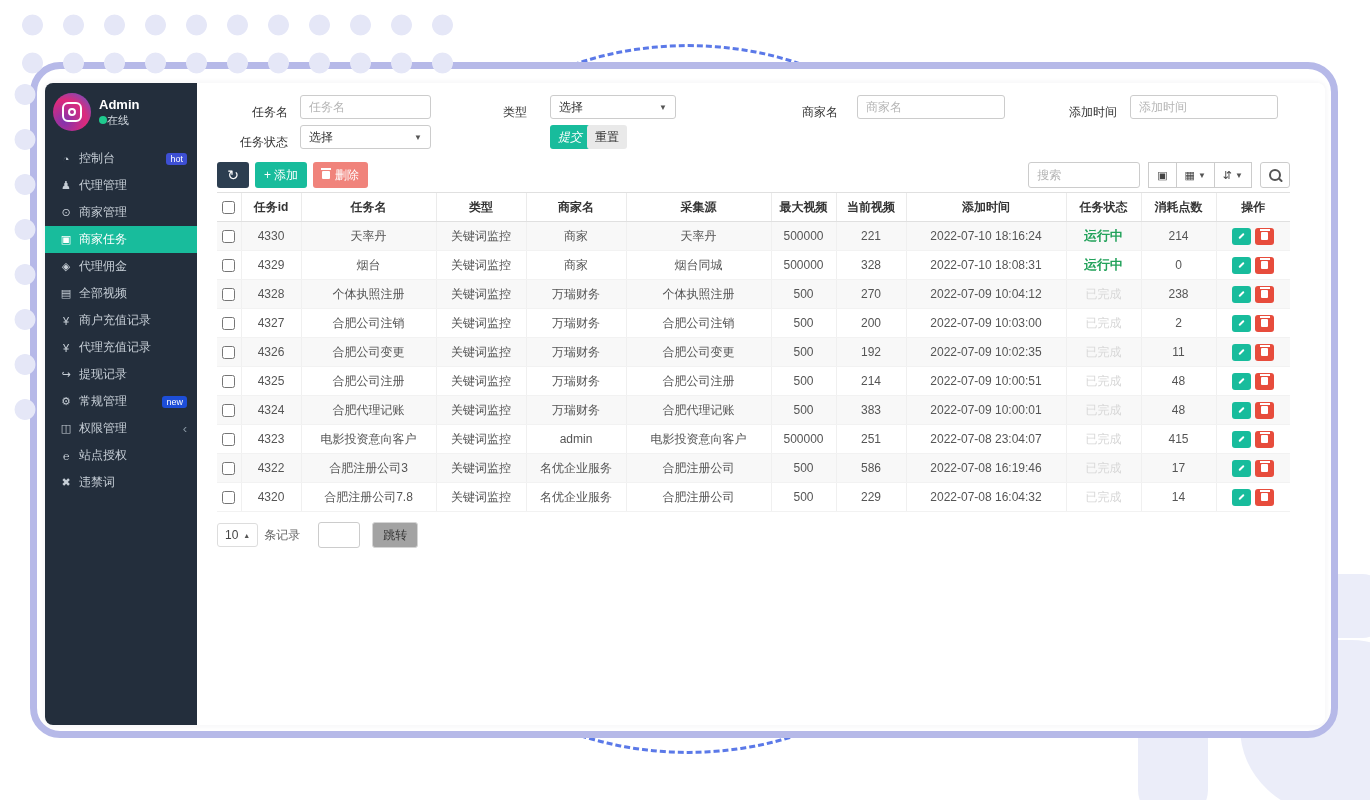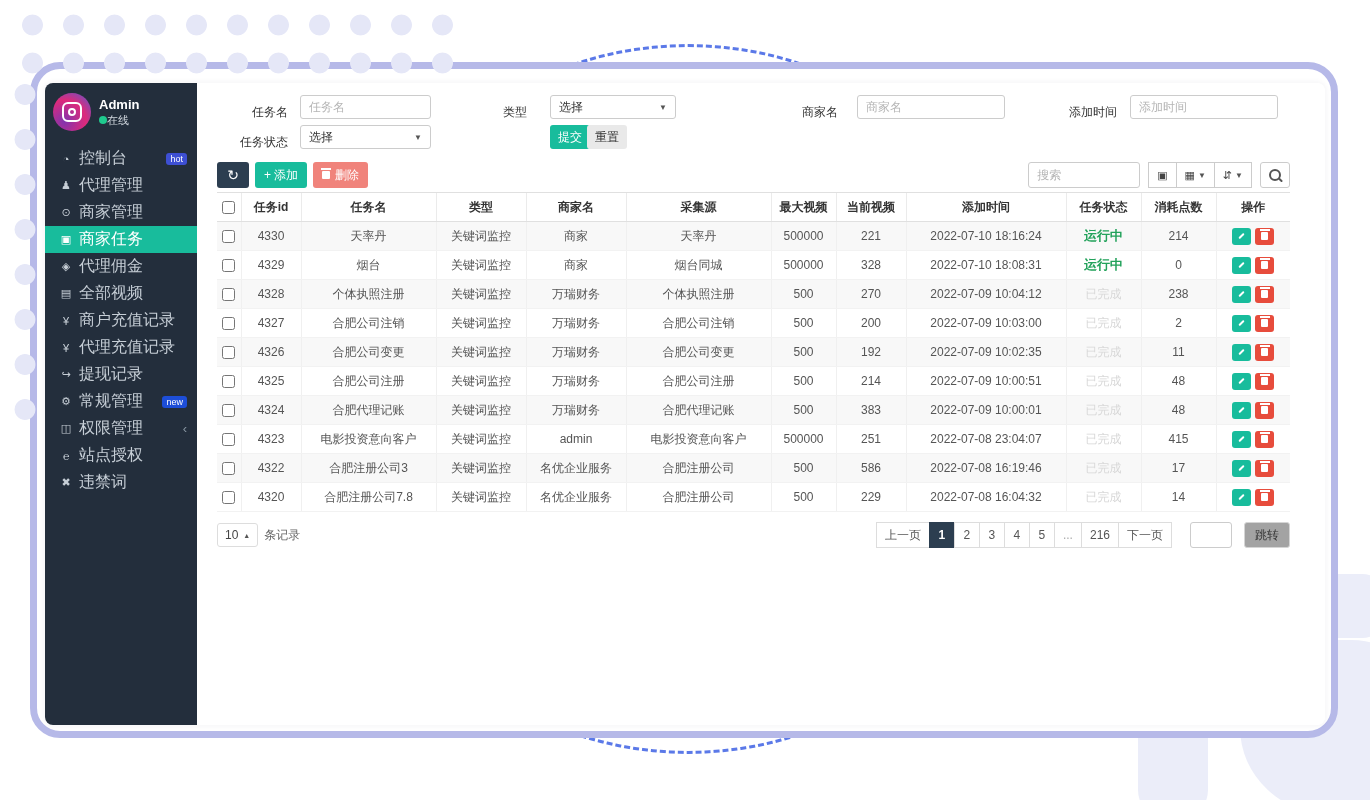--- a/index.html
+++ b/index.html
@@ -36,42 +36,42 @@
   .avatar::after{content:"";position:absolute;left:15px;top:15px;width:8px;height:8px;
     border:2px solid #fff;border-radius:50%;box-sizing:border-box;}
   .p-name{font-size:13px;font-weight:bold;color:#fff;line-height:16px;}
   .p-status{font-size:11px;color:#cfd6dd;display:flex;align-items:center;gap:0;}
   .p-dot{width:8px;height:8px;border-radius:50%;background:#1fc98e;display:inline-block;}
   .menu{padding-top:2px;}
   .menu-item{height:27px;display:flex;align-items:center;padding:0 10px 0 13px;
     color:#c6ced6;cursor:pointer;}
   .menu-item.active{background:#18bc9c;color:#fff;}
   .mi-icon{width:16px;margin-right:5px;font-size:11px;text-align:center;flex:none;}
-  .mi-label{white-space:nowrap;font-size:16px;}
+  .mi-label{white-space:nowrap;font-size:12px;}
   .badge{margin-left:auto;font-size:9px;font-weight:normal;padding:1px 4px;border-radius:3px;color:#fff;}
   .chev{margin-left:auto;color:#8795a1;font-size:13px;}
   
   .main{flex:1;background:#fff;position:relative;}
   
   .filters{position:relative;height:54px;margin-top:12px;}
   .fl{position:absolute;font-size:12px;color:#333;line-height:24px;text-align:right;}
   .fi,.fsel{position:absolute;height:24px;border:1px solid #ccc;border-radius:3px;
     box-sizing:border-box;font-size:12px;color:#333;background:#fff;}
   .fi{padding:0 8px;}
   .fi::placeholder{color:#b5b5b5;}
   .fsel{display:flex;align-items:center;justify-content:space-between;padding:0 8px;cursor:pointer;}
   .fsel .caret{font-size:8px;color:#555;}
   .l1{left:0;top:5px;width:91px;}      .i1{left:103px;top:0;width:131px;}
   .l2{left:250px;top:5px;width:80px;}  .s1{left:353px;top:0;width:126px;}
   .l3{left:561px;top:5px;width:80px;}  .i3{left:660px;top:0;width:148px;}
   .l4{left:838px;top:5px;width:82px;}  .i4{left:933px;top:0;width:148px;}
   .l5{left:0;top:35px;width:91px;}     .s2{left:103px;top:30px;width:131px;}
   .btn{border:none;border-radius:3px;font-size:12px;height:24px;cursor:pointer;
     display:inline-flex;align-items:center;justify-content:center;}
-  .btn-submit{position:absolute;left:353px;top:30px;padding:0 8px;background:#18bc9c;color:#fff;}
+  .btn-submit{position:absolute;left:353px;top:30px;padding:0 8px;background:#18bc9c;color:#fff;font-style:italic;}
   .btn-reset{position:absolute;left:390px;top:30px;padding:0 8px;background:#e9e9e9;color:#333;}
   
   .toolbar{display:flex;align-items:center;margin:13px 35px 4px 20px;gap:6px;}
   .btn-refresh{background:#2c3e50;color:#fff;width:32px;height:26px;font-size:14px;}
   .btn-add{background:#18bc9c;color:#fff;height:26px;padding:0 9px;gap:3px;}
   .btn-del{background:#f0837b;color:#fff;height:26px;padding:0 9px;gap:5px;}
   .tb-right{margin-left:auto;display:flex;align-items:center;gap:8px;}
   .search-input{width:112px;height:26px;border:1px solid #ccc;border-radius:3px;
     box-sizing:border-box;padding:0 8px;font-size:12px;}
   .search-input::placeholder{color:#b5b5b5;}
@@ -474,29 +474,18 @@
           </tr>
         </tbody>
     </table>
 
     <div class="tfooter">
       <span class="pagesize">
         <span>10</span>
         <span class="sm">▲</span>
       </span>
       <span>条记录</span>
-      <div class="pager">
-          <button class="page-btn">上一页</button>
-          <button class="page-btn active">1</button>
-          <button class="page-btn">2</button>
-          <button class="page-btn">3</button>
-          <button class="page-btn">4</button>
-          <button class="page-btn">5</button>
-          <button class="page-btn dots">...</button>
-          <button class="page-btn">216</button>
-          <button class="page-btn">下一页</button>
-        </div>
       <input class="jump-input" style="">
       <button class="jump-btn">跳转</button>
     </div>
 
   </main>
 </div>
 
 </body></html>

